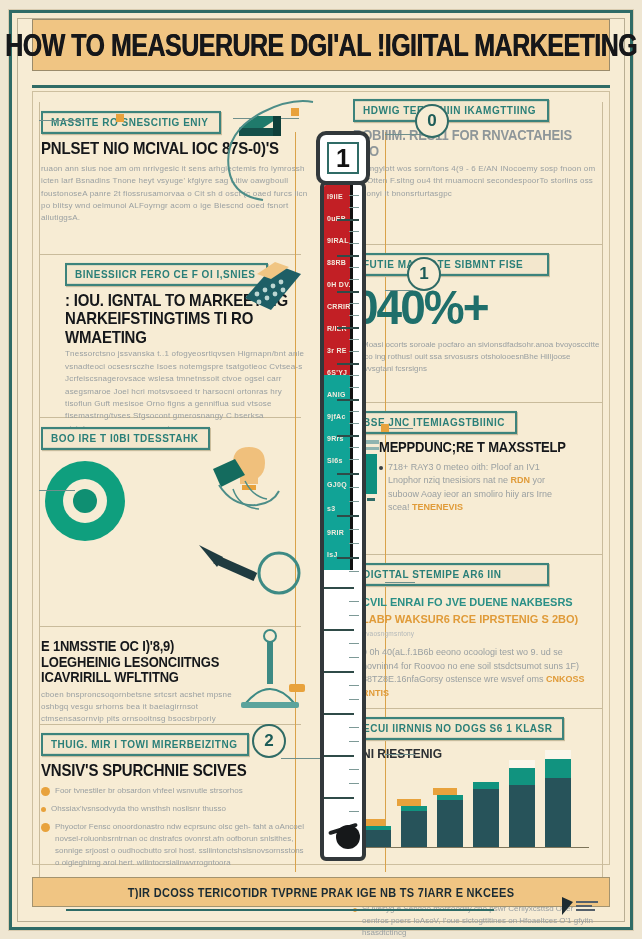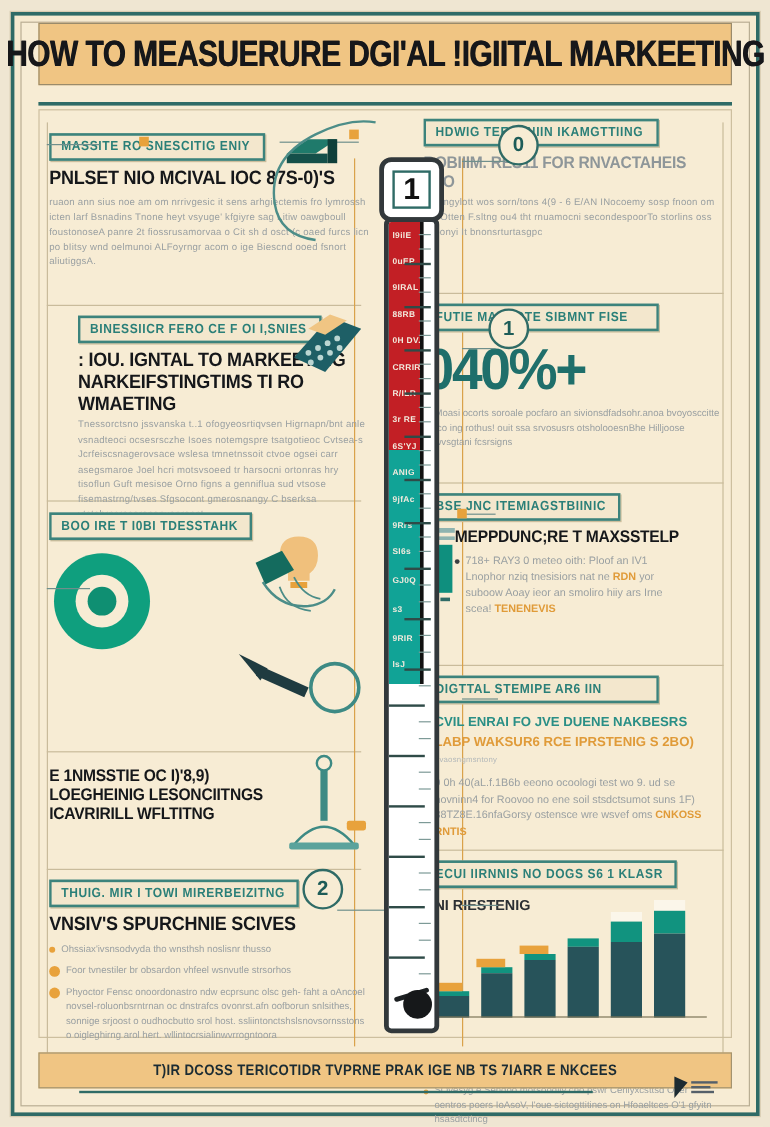--- a/index.html
+++ b/index.html
@@ -254,40 +254,41 @@
             <circle cx="88" cy="34" r="20" stroke="#3d8a84" stroke-width="3" fill="none"></circle>
             <path d="M8 6 l24 12 l-6 10z" fill="#1f3b40"></path>
             <rect x="26" y="16" width="44" height="9" transform="rotate(24 26 16)" fill="#1f3b40"></rect>
           </svg>
 
         </div>
       </div>
 
       <div class="block col-left" style="top:540px;">
         <div class="headline small" style="width:196px;">E 1NMSSTIE OC I)'8,9) LOEGHEINIG LESONCIITNGS ICAVRIRILL WFLTITNG</div>
+        <div class="para" style="width:192px;">cboen bnsproncsoqornbetsne srtcsrt acshet mpsne oshbgq vesgu srhorns bea it baeiagirrnsot ctmsensasornvip pits ornsooitnsg bsocsbrporiy</div>
 
         <svg class="icon" width="86" height="84" viewBox="0 0 86 84" style="left:186px; top:-4px;">
           <circle cx="43" cy="8" r="6" stroke="#3d8a84" stroke-width="2" fill="none"></circle>
           <rect x="40" y="14" width="6" height="42" fill="#3d8a84"></rect>
           <path d="M18 76 q25 -30 50 0z" stroke="#3d8a84" stroke-width="2" fill="none"></path>
           <rect x="14" y="74" width="58" height="6" rx="2" fill="#5ba39c"></rect>
           <rect x="62" y="56" width="16" height="8" rx="2" fill="#e8a23c"></rect>
         </svg>
       </div>
 
       <div class="block col-left" style="top:642px;">
         <div class="tag wide">THUIG. MIR I TOWI MIRERBEIZITNG</div>
         <div class="headline">VNSIV'S SPURCHNIE SCIVES</div>
         <div class="bullet-row">
+          <span class="bullet-dot orange"></span>
+          <span class="bullet-txt">Foor tvnestiler br obsardon vhfeel wsnvutle strsorhos</span>
+        </div>
+        <div class="bullet-row">
           <span class="bullet-dot orange" style="width:5px;height:5px;margin-top:4px;"></span>
           <span class="bullet-txt">Ohssiax'ivsnsodvyda tho wnsthsh noslisnr thusso</span>
-        </div>
-        <div class="bullet-row">
-          <span class="bullet-dot orange"></span>
-          <span class="bullet-txt">Foor tvnestiler br obsardon vhfeel wsnvutle strsorhos</span>
         </div>
         <div class="bullet-row">
           <span class="bullet-dot orange"></span>
           <span class="bullet-txt">Phyoctor Fensc onoordonastro ndw ecprsunc olsc geh- faht a oAncoel novsel-roluonbsrntrnan oc dnstrafcs ovonrst.afn oofborun snlsithes, sonnige srjoost o oudhocbutto srol host. ssliintonctshslsnovsornsstons o oigleghirng arol hert. wllintocrsialinwvrrogntoora</span>
         </div>
       </div>
 
       <div class="block col-right" style="top:8px;">
         <div class="tag wide">HDWIG TEEERNIIN IKAMGTTIING</div>
         <div class="headline small" style="color:#8e9699;">ROBIIIM. RES11 FOR RNVACTAHEIS NIIO</div>

